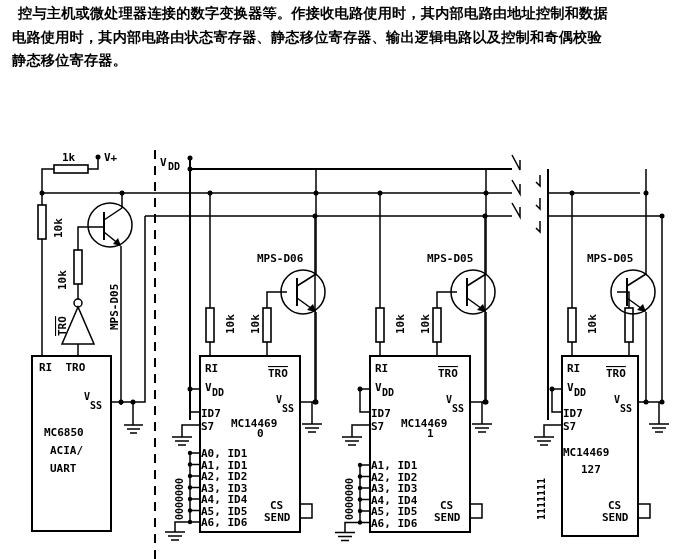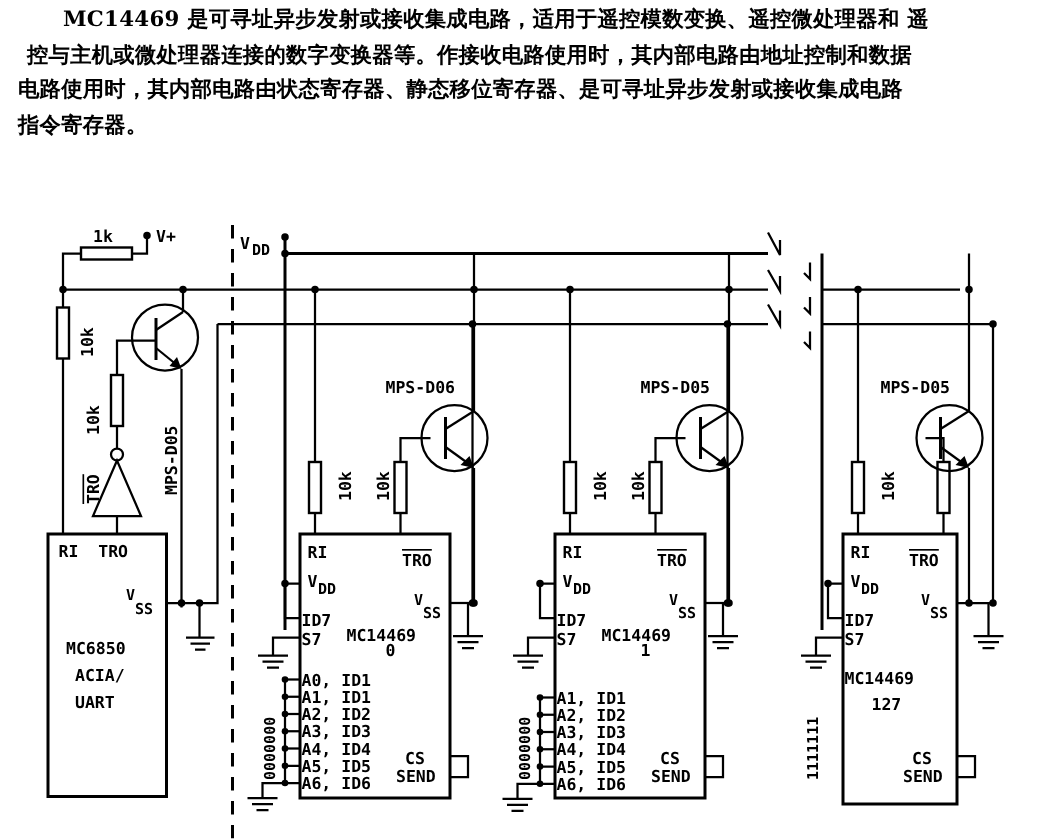--- a/index.html
+++ b/index.html
@@ -15,24 +15,23 @@
   .wt { stroke: #000; stroke-width: 1.5; fill: none; }
   .dash { stroke: #000; stroke-width: 2; stroke-dasharray: 9 7; fill: none; }
   .box { stroke: #000; stroke-width: 2; fill: #fff; }
   .res { stroke: #000; stroke-width: 1.6; fill: #fff; }
   .dot { fill: #000; }
 </style>
 </head>
 <body>
 
 <div class="para">
-  <div class="l1">MC14469 是可寻址异步发射或接收集成电路，适用于遥控模数变换、遥控微处理器和 遥</div>
   <div class="l2">控与主机或微处理器连接的数字变换器等。作接收电路使用时，其内部电路由地址控制和数据</div>
-  <div class="l4">电路使用时，其内部电路由状态寄存器、静态移位寄存器、是可寻址异步发射或接收集成电路</div>
-  <div class="l5">指令寄存器。</div>
+  <div class="l4">电路使用时，其内部电路由状态寄存器、静态移位寄存器、输出逻辑电路以及控制和奇偶校验</div>
+  <div class="l5">静态移位寄存器。</div>
 </div>
 
 <svg width="696" height="559" viewBox="0 0 696 559">
 
   <line class="dash" x1="155" y1="150" x2="155" y2="559"></line>
 
   <g>
     <line class="w" x1="190" y1="169" x2="512" y2="169"></line>
     <line class="wt" x1="40" y1="193" x2="512" y2="193"></line>
     <line class="wt" x1="145" y1="216" x2="512" y2="216"></line>

